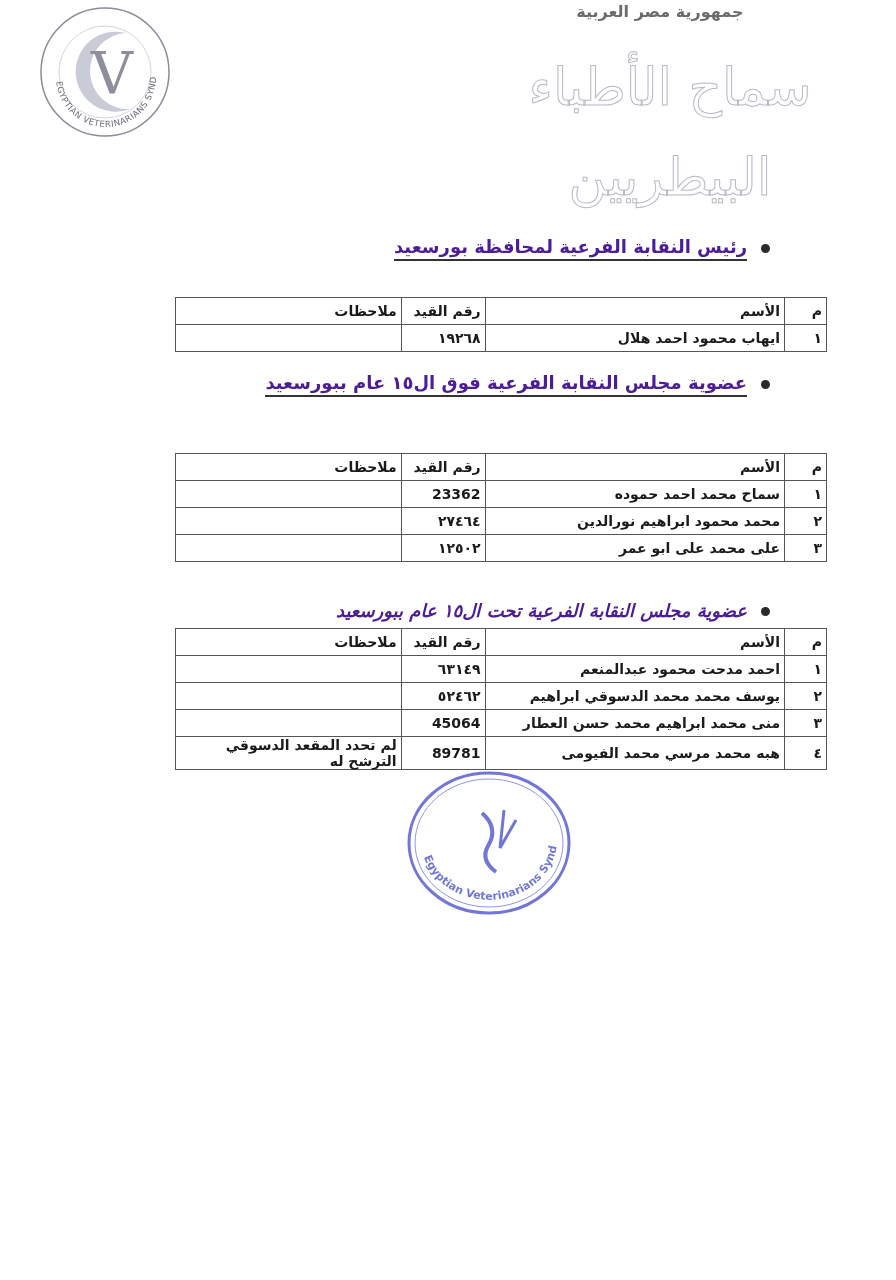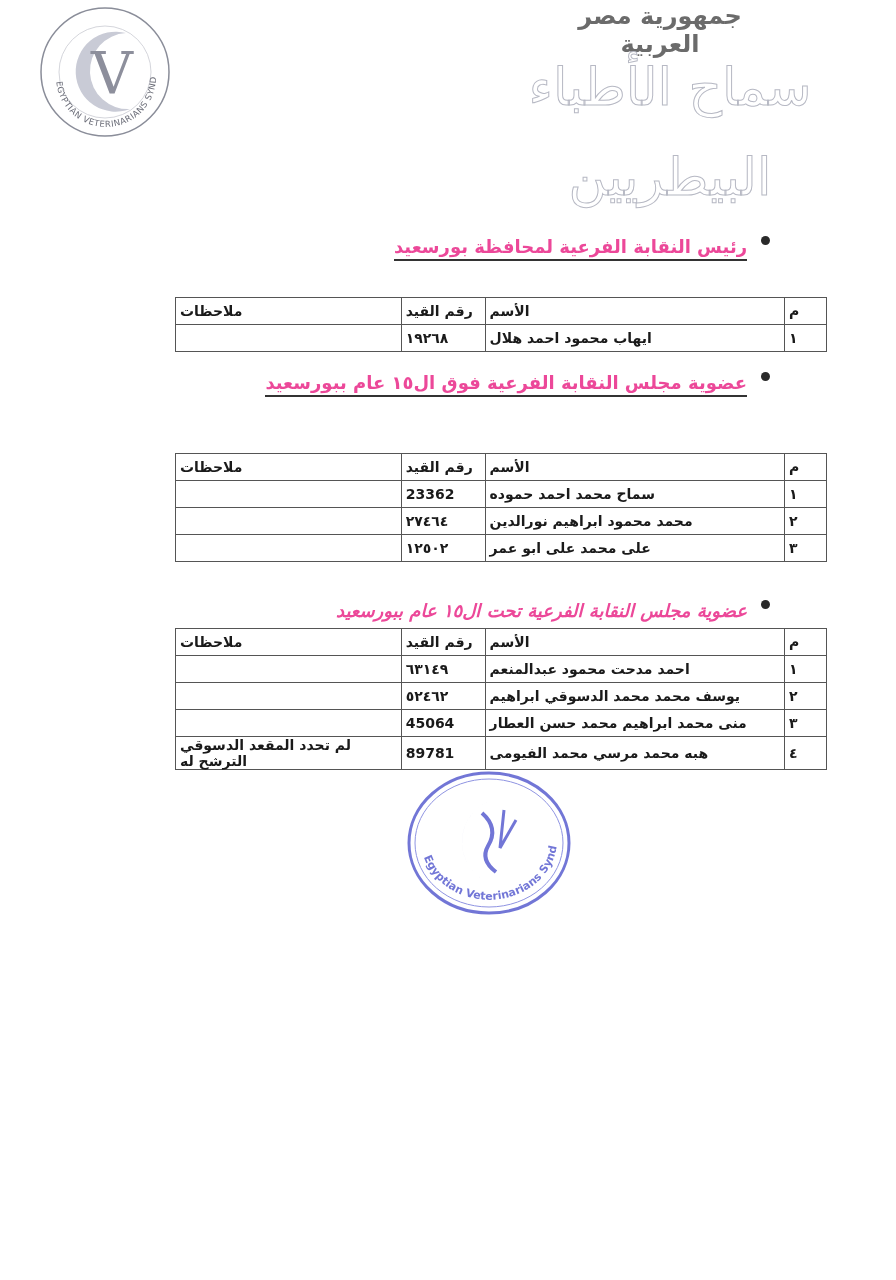--- a/index.html
+++ b/index.html
@@ -2,21 +2,21 @@
 <html><head>
   <meta charset="utf-8">
   <style>
     * { box-sizing: border-box; margin: 0; padding: 0; }
     html, body { width: 896px; height: 1280px; background: #ffffff; overflow: hidden; }
     body { position: relative; font-family: "DejaVu Sans", sans-serif; color: #1a1a1a; }
 
     .header-country {
       position: absolute; top: 2px; left: 540px; width: 240px;
       text-align: center; direction: rtl;
-      font-size: 24px; font-weight: bold; color: #6b6b6b;
+      font-size: 16px; font-weight: bold; color: #6b6b6b;
       font-family: "DejaVu Sans", sans-serif;
     }
     .header-syndicate {
       position: absolute; top: 42px; left: 505px; width: 330px; height: 90px;
       text-align: center; direction: rtl;
       font-family: "DejaVu Serif", serif;
       font-size: 52px; line-height: 90px;
       color: transparent;
       -webkit-text-stroke: 1px #b7b9c4;
       letter-spacing: -1px;
@@ -25,37 +25,37 @@
     .logo-top {
       position: absolute; left: 38px; top: 5px; width: 135px; height: 135px;
     }
     .stamp {
       position: absolute; left: 404px; top: 768px; width: 170px; height: 150px;
       opacity: 0.85;
     }
 
     .section-title {
       position: absolute; direction: rtl; right: 126px;
-      font-size: 18px; font-weight: bold; color: #ec4899;
-      display: flex; align-items: flex-start; gap: 14px;
+      font-size: 18px; font-weight: bold; color: #4c1d95;
+      display: flex; align-items: center; gap: 14px;
     }
     .section-title .bullet {
       width: 9px; height: 9px; border-radius: 50%; background: #2a2a2a; display: inline-block;
     }
     .section-title .txt {
       border-bottom: 2px solid #333; padding-bottom: 2px;
     }
 
     table.roster {
       position: absolute; left: 175px; width: 652px;
       border-collapse: collapse; direction: rtl;
       font-size: 14px; font-weight: bold;
     }
     table.roster td, table.roster th {
-      border: 1.5px solid #555; height: 27px; text-align: left; vertical-align: middle;
+      border: 1.5px solid #555; height: 27px; text-align: right; vertical-align: middle;
       font-weight: bold; padding: 0 4px;
     }
     table.roster th { font-size: 14px; font-weight: bold; }
     col.c-idx { width: 42px; }
     col.c-name { width: 300px; }
     col.c-reg { width: 84px; }
     col.c-notes { width: 226px; }
   </style>
 </head>
 <body>

